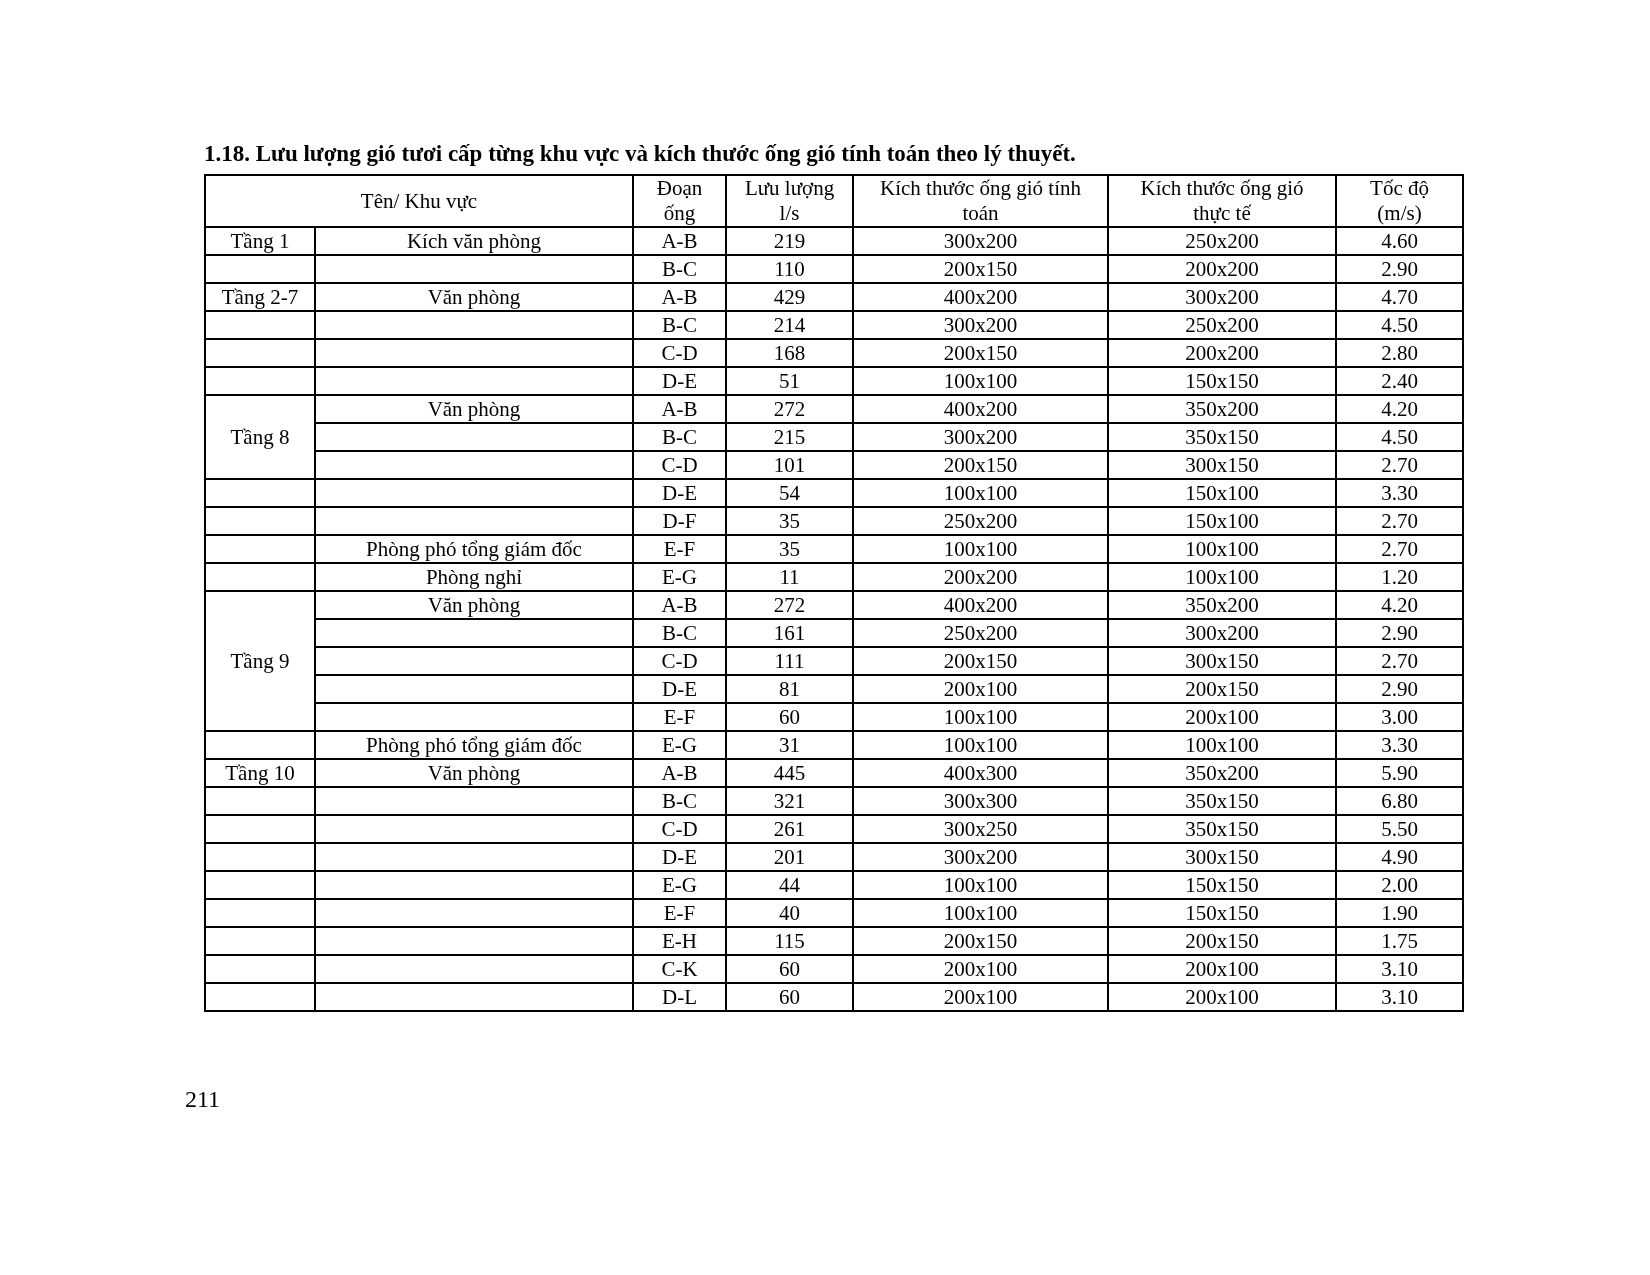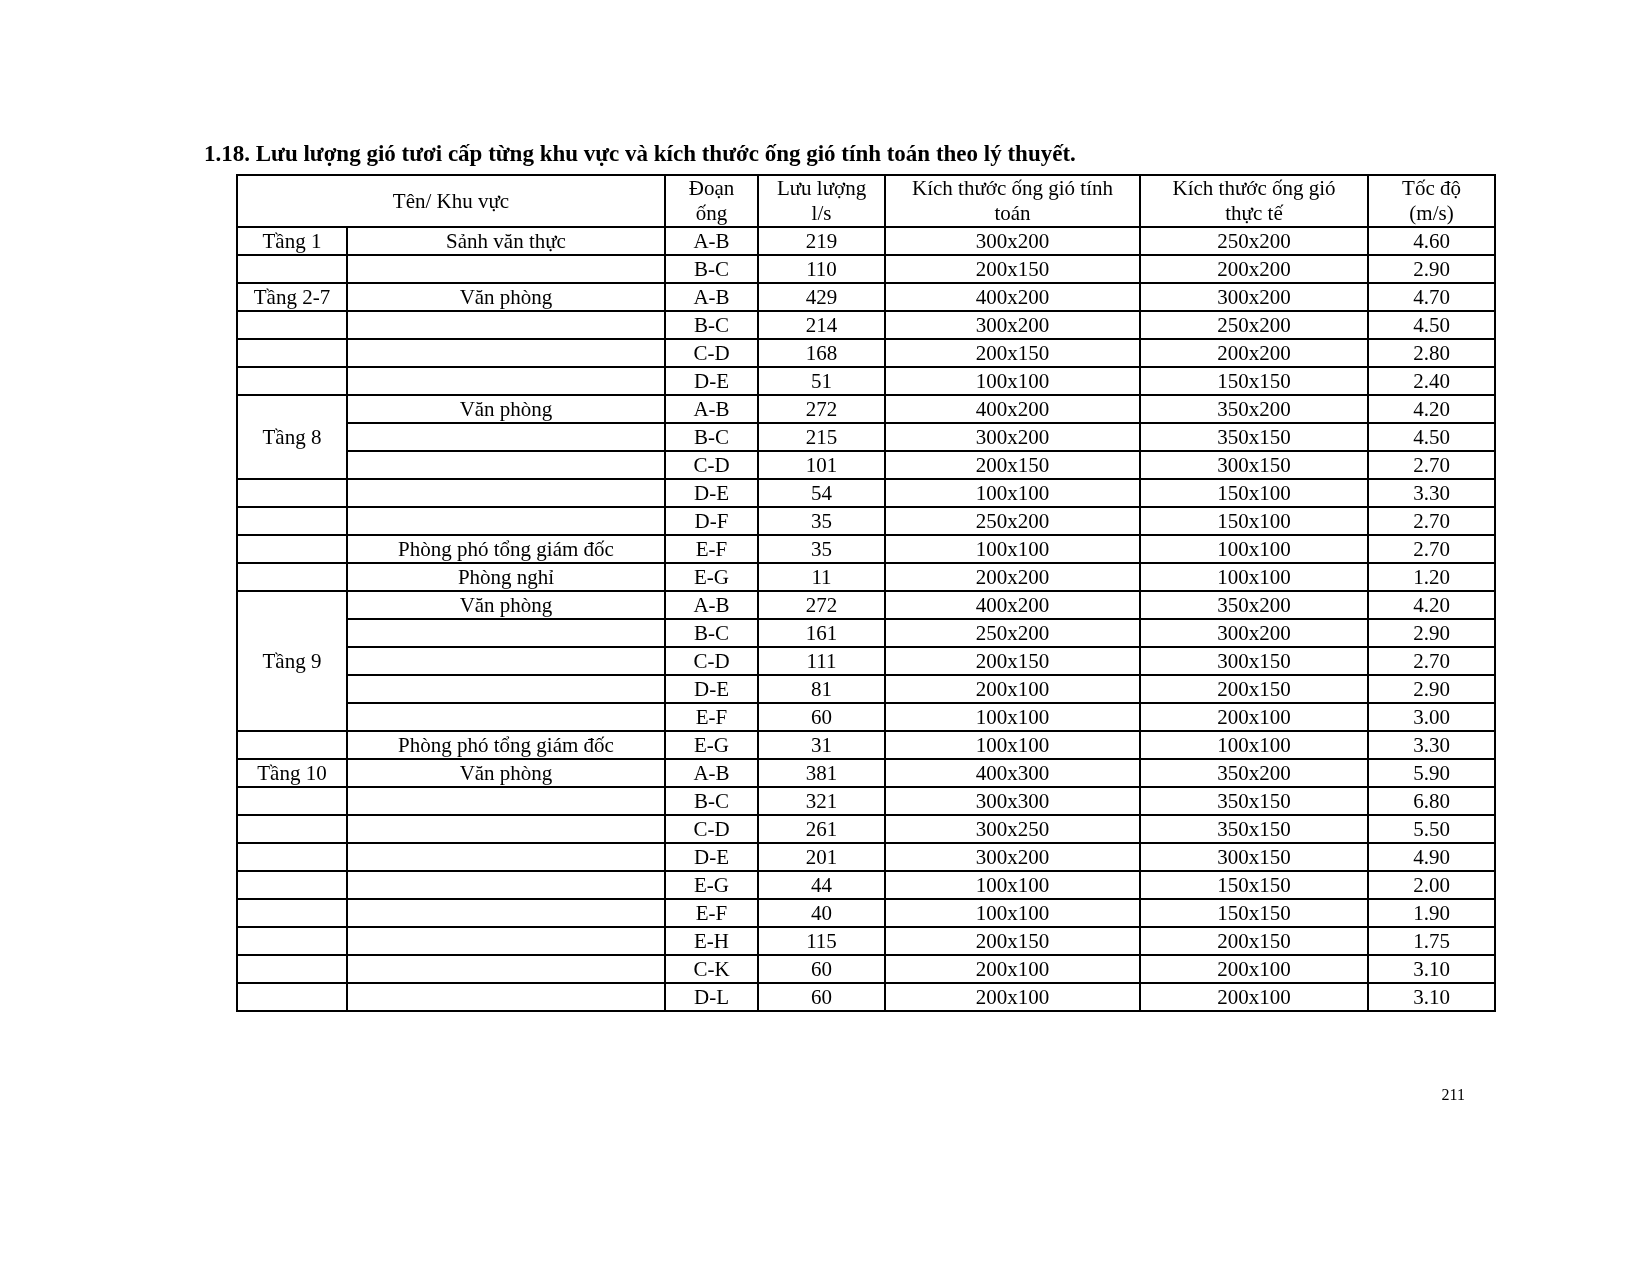--- a/index.html
+++ b/index.html
@@ -6,34 +6,34 @@
   body {
     width: 1650px;
     height: 1275px;
     position: relative;
     font-family: "Liberation Serif", "DejaVu Serif", serif;
     color: #000;
     overflow: hidden;
   }
   .content { position: absolute; left: 197px; top: 141px; width: 1258px; padding-left: 7px; }
   .title { font-size: 23px; font-weight: bold; margin: 0 0 7px 0; white-space: nowrap; }
-  table.duct { border-collapse: collapse; table-layout: fixed; width: 1258px; margin-left: 32px; }
+  table.duct { border-collapse: collapse; table-layout: fixed; width: 1258px; }
   .duct th, .duct td {
     border: 2px solid #000;
     text-align: center;
     vertical-align: middle;
     font-weight: normal;
     font-size: 21px;
     padding: 0 3px;
     white-space: pre-line;
     overflow: hidden;
   }
   .duct th { height: 50px; }
   .duct td { height: 26px; }
-  .page-number { position: absolute; top: 1086px; left: 207px; width: 1258px; text-align: right; font-size: 16px; }
+  .page-number { position: absolute; top: 1086px; left: 185px; width: 1258px; font-size: 24px; }
 </style>
 </head>
 <body>
 
 <div class="content">
   <div class="title">1.18. Lưu lượng gió tươi cấp từng khu vực và kích thước ống gió tính toán theo lý thuyết.</div>
 
   <table class="duct">
     <colgroup>
       <col style="width:110px">
@@ -55,21 +55,21 @@
 toán</th>
         <th>Kích thước ống gió
 thực tế</th>
         <th>Tốc độ
 (m/s)</th>
       </tr>
     </thead>
     <tbody>
         <tr>
           <td>Tầng 1</td>
-          <td>Sảnh văn thực</td>
+          <td>Kích văn phòng</td>
           <td>A-B</td>
           <td>219</td>
           <td>300x200</td>
           <td>250x200</td>
           <td>4.60</td>
         </tr>
         <tr>
           <td></td>
           <td></td>
           <td>B-C</td>
@@ -222,21 +222,21 @@
           <td>E-G</td>
           <td>31</td>
           <td>100x100</td>
           <td>100x100</td>
           <td>3.30</td>
         </tr>
         <tr>
           <td>Tầng 10</td>
           <td>Văn phòng</td>
           <td>A-B</td>
-          <td>381</td>
+          <td>445</td>
           <td>400x300</td>
           <td>350x200</td>
           <td>5.90</td>
         </tr>
         <tr>
           <td></td>
           <td></td>
           <td>B-C</td>
           <td>321</td>
           <td>300x300</td>

